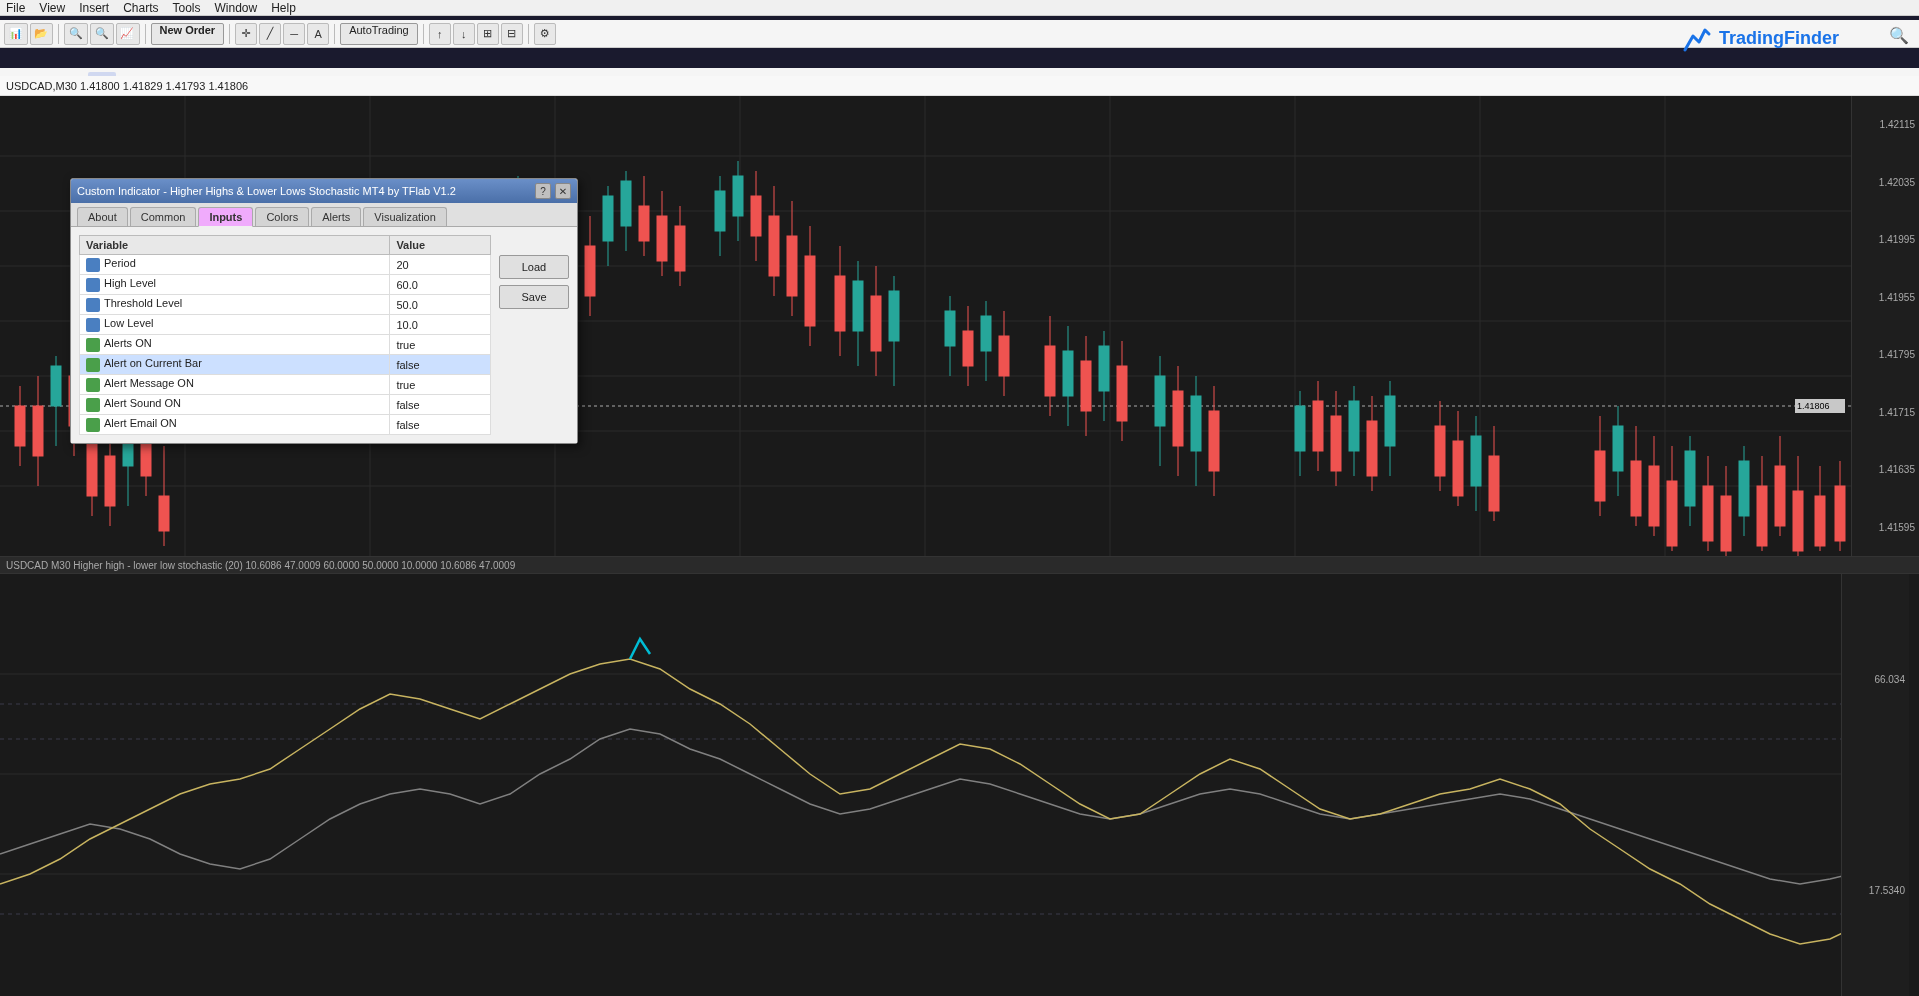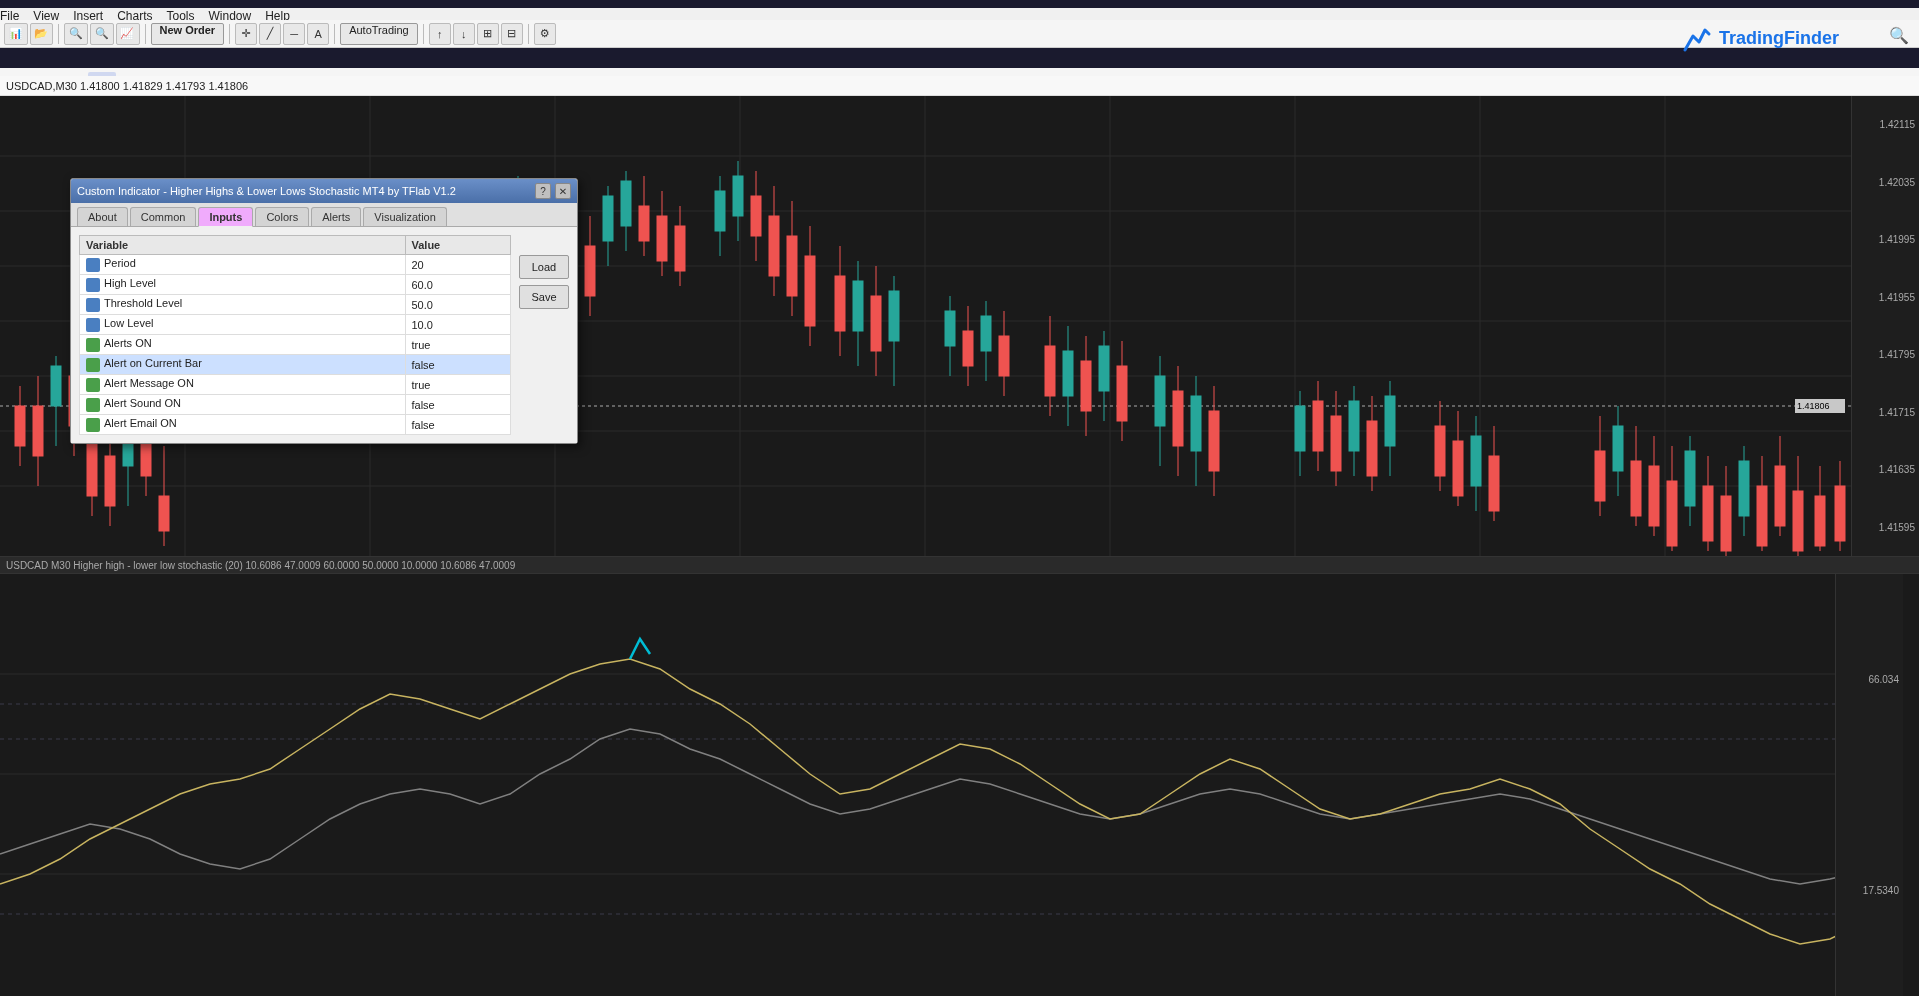--- a/index.html
+++ b/index.html
@@ -14,24 +14,24 @@
     }
 
     
     #menu-bar {
       width: 100%;
       height: 16px;
       background: #f0f0f0;
       border-bottom: 1px solid #ccc;
       display: flex;
       align-items: center;
-      padding: 0 0;
+      padding: 0 6px;
       gap: 14px;
       position: absolute;
-      top: 8px;
+      top: 0;
       z-index: 100;
     }
     #menu-bar span {
       font-size: 12px;
       color: #222;
       cursor: pointer;
     }
 
     
     #toolbar1 {
@@ -201,21 +201,21 @@
     #indicator-svg {
       position: absolute;
       left: 0;
       top: 0;
       width: calc(100% - 68px);
       height: 100%;
     }
 
     #indicator-scale {
       position: absolute;
-      right: 16px;
+      right: 10px;
       top: 0;
       width: 68px;
       height: 100%;
       background: #1e1e1e;
       border-left: 1px solid #333;
       display: flex;
       flex-direction: column;
       justify-content: space-around;
       align-items: flex-end;
       padding-right: 4px;
@@ -371,21 +371,21 @@
       height: 14px;
       border-radius: 2px;
       margin-right: 4px;
       vertical-align: middle;
       background: #4a7fc1;
     }
     .row-icon.green { background: #4a9f4a; }
     .row-icon.blue { background: #4a7fc1; }
     #inputs-table tr.selected { background: #cce0ff; }
     .side-btn {
-      width: 50px;
+      width: 70px;
       height: 24px;
       background: #e0e0e0;
       border: 1px solid #999;
       border-radius: 2px;
       cursor: pointer;
       font-size: 11px;
       color: #222;
       display: flex;
       align-items: center;
       justify-content: center;

